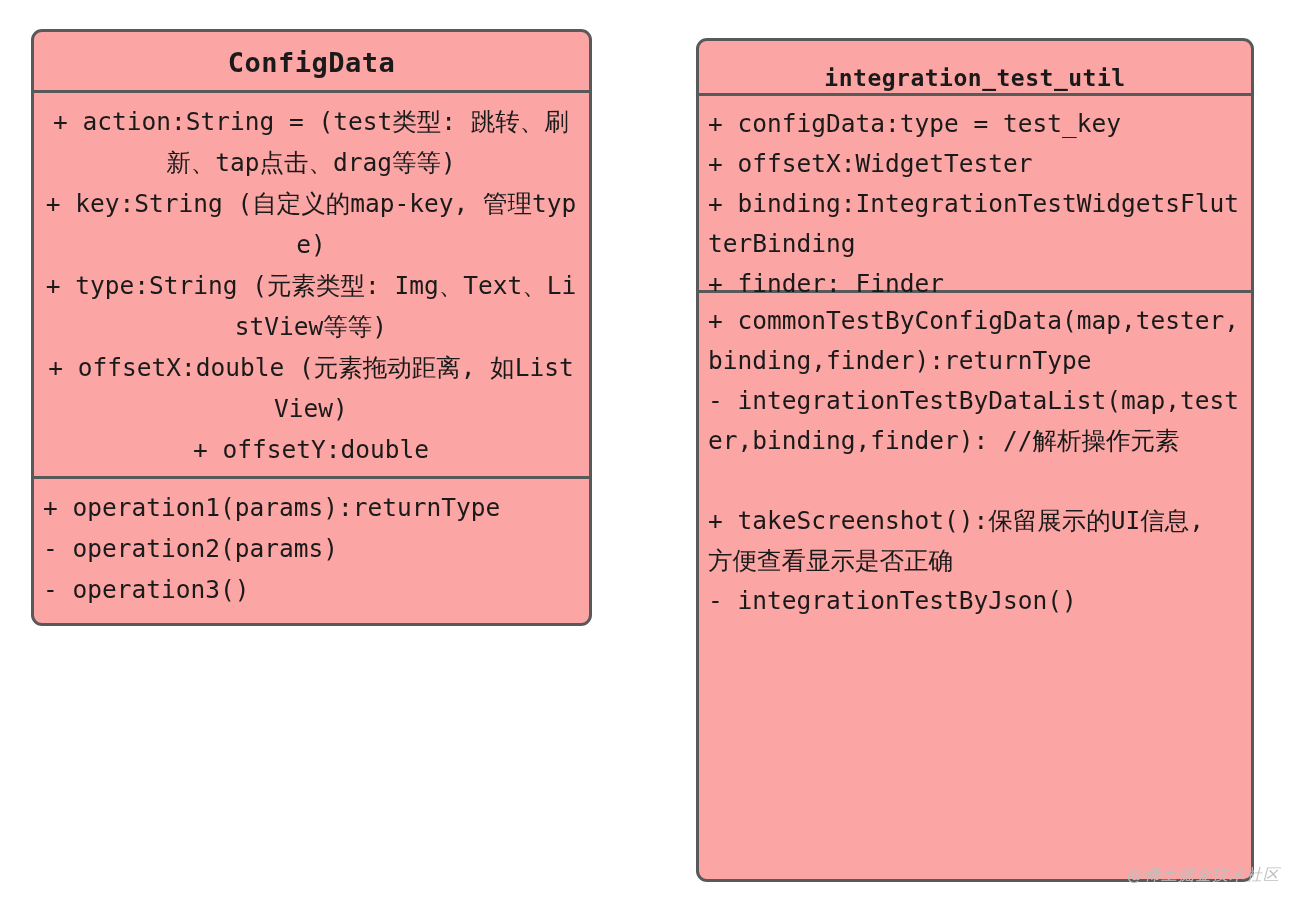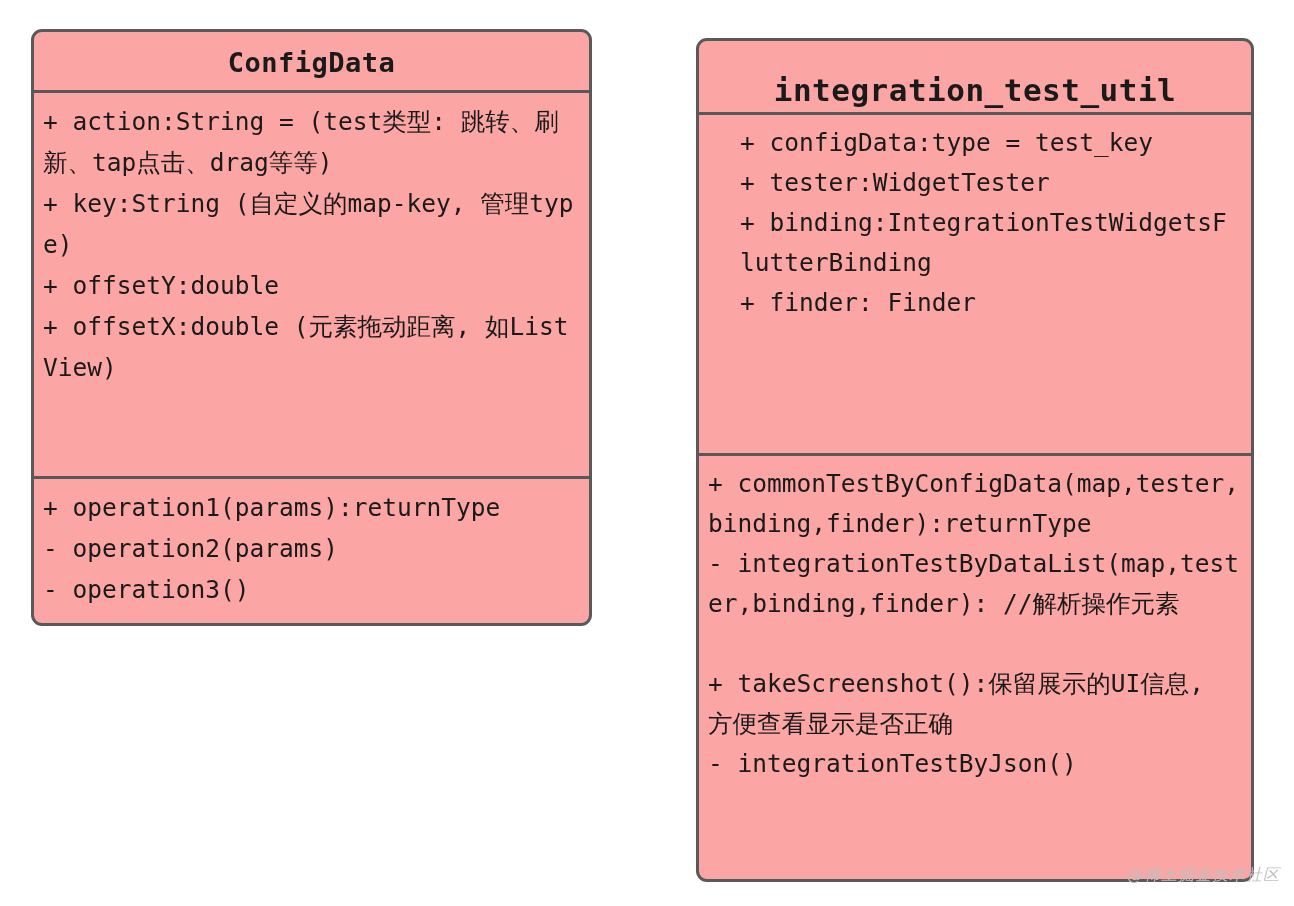--- a/index.html
+++ b/index.html
@@ -72,46 +72,46 @@
     height: 58px;
     padding-top: 2px;
   }
   #box-config .uml-section {
     font-size: 24.5px;
     line-height: 41px;
     padding: 8px 10px 8px 9px;
   }
   #box-config #sec-config-attrs {
     height: 383px;
+    text-align: center;
   }
   #box-config #sec-config-ops {
     height: 150px;
   }
 
   
   #box-util {
     left: 696px;
     top: 38px;
     width: 558px;
     height: 844px;
   }
   #box-util .uml-title {
-    font-size: 31px;
+    font-size: 23px;
     line-height: 59px;
-    height: 71px;
-    padding-top: 20px;
+    height: 52px;
+    padding-top: 8px;
   }
   #box-util .uml-section {
     font-size: 24.5px;
     line-height: 40px;
     padding: 8px 10px 8px 9px;
   }
   #box-util #sec-util-attrs {
-    height: 338px;
-    margin-left: 32px;
+    height: 194px;
   }
   #box-util #sec-util-ops {
     height: 512px;
   }
 
   .blank-line {
     min-height: 40px;
   }
 
   .watermark {
@@ -132,40 +132,41 @@
 
 <div class="canvas">
 
   <div class="uml-box" id="box-config">
     <div class="uml-title">ConfigData</div>
     <div class="uml-divider"></div>
 
     <div class="uml-section" id="sec-config-attrs">
       <div class="uml-line">+ action:String = (test类型: 跳转、刷新、tap点击、drag等等)</div>
       <div class="uml-line">+ key:String (自定义的map-key, 管理type)</div>
+      <div class="uml-line">+ type:String (元素类型: Img、Text、ListView等等)</div>
+      <div class="uml-line">+ offsetX:double (元素拖动距离, 如ListView)</div>
       <div class="uml-line">+ offsetY:double</div>
-      <div class="uml-line">+ offsetX:double (元素拖动距离, 如ListView)</div>
     </div>
 
     <div class="uml-divider"></div>
 
     <div class="uml-section" id="sec-config-ops">
       <div class="uml-line">+ operation1(params):returnType</div>
       <div class="uml-line">- operation2(params)</div>
       <div class="uml-line">- operation3()</div>
     </div>
   </div>
 
   <div class="uml-box" id="box-util">
     <div class="uml-title">integration_test_util</div>
     <div class="uml-divider"></div>
 
     <div class="uml-section" id="sec-util-attrs">
       <div class="uml-line">+ configData:type = test_key</div>
-      <div class="uml-line">+ tester:WidgetTester</div>
+      <div class="uml-line">+ offsetX:WidgetTester</div>
       <div class="uml-line">+ binding:IntegrationTestWidgetsFlutterBinding</div>
       <div class="uml-line">+ finder: Finder</div>
     </div>
 
     <div class="uml-divider"></div>
 
     <div class="uml-section" id="sec-util-ops">
       <div class="uml-line">+ commonTestByConfigData(map,tester,binding,finder):returnType</div>
       <div class="uml-line">- integrationTestByDataList(map,tester,binding,finder): //解析操作元素</div>
       <div class="uml-line blank-line"></div>

